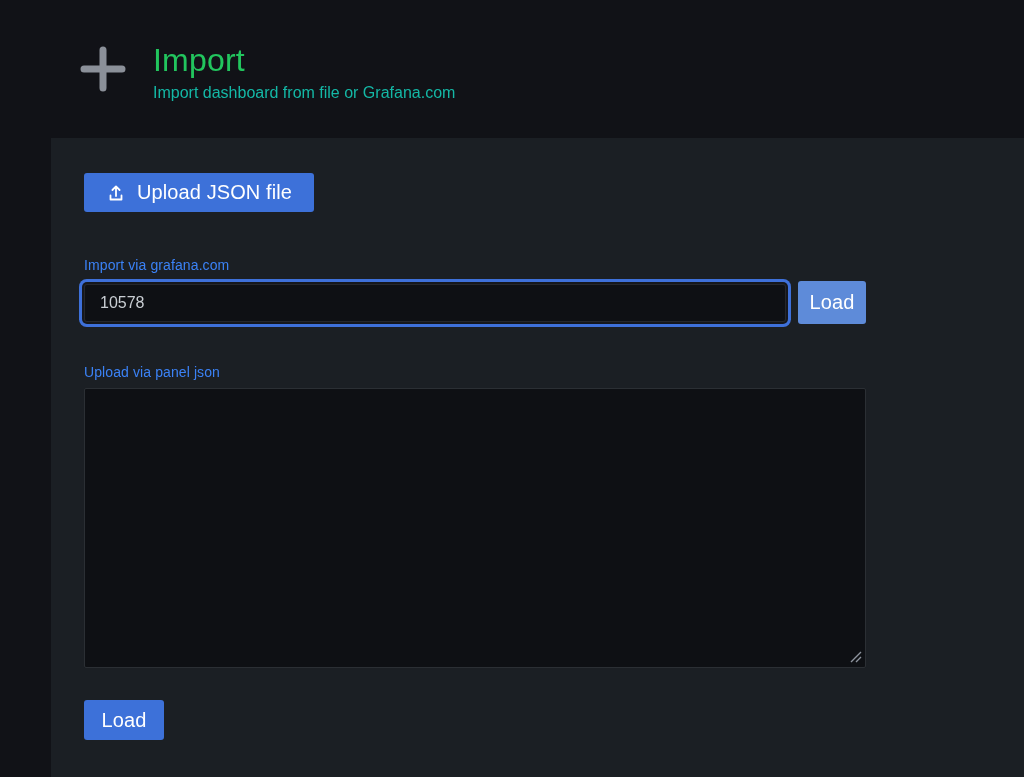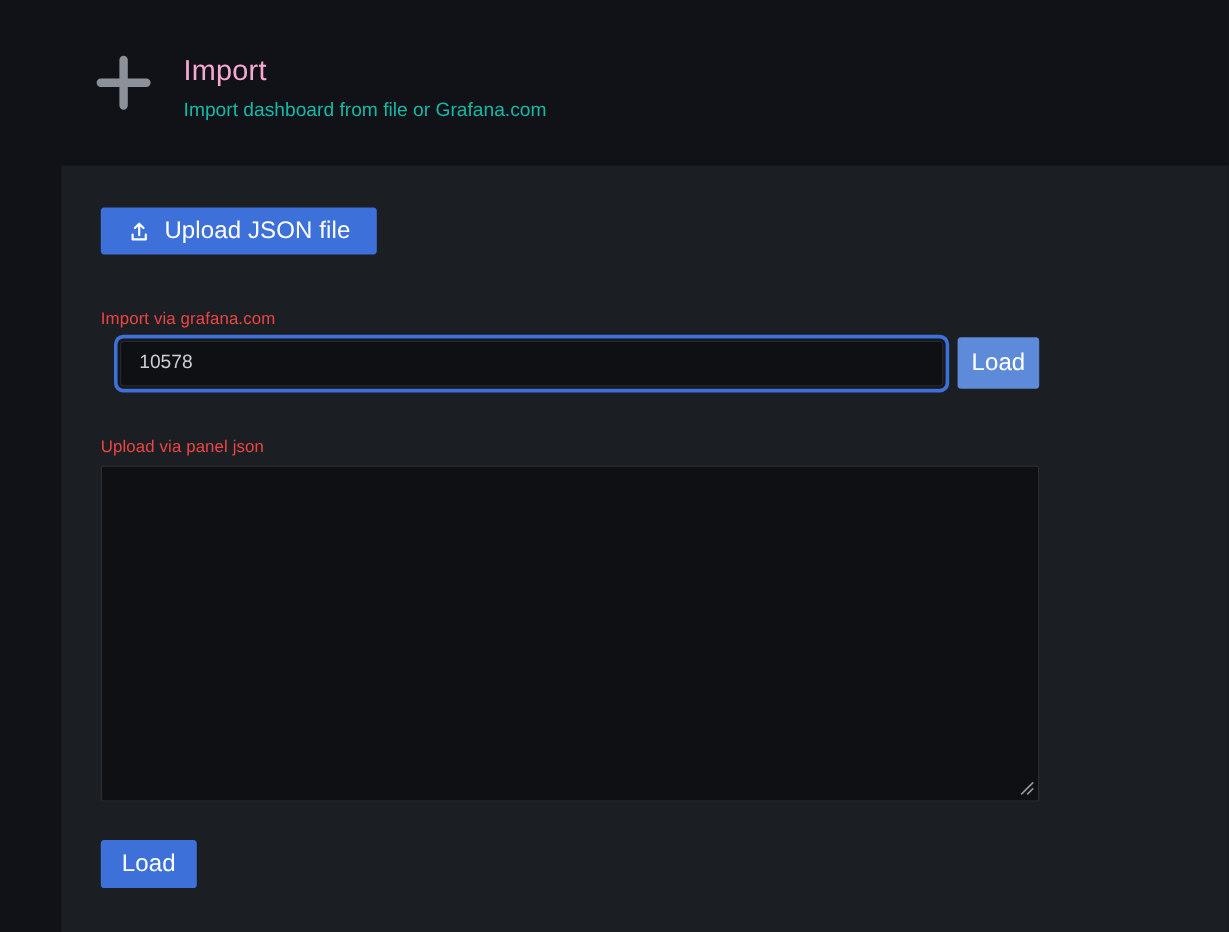--- a/index.html
+++ b/index.html
@@ -16,24 +16,24 @@
   .page-header {
     height: 138px;
     display: flex;
     align-items: flex-start;
     padding: 43px 0 0 75px;
   }
   .plus-icon-box { width: 56px; height: 56px; flex: 0 0 auto; }
   .titles { margin-left: 22px; }
   h1.page-title {
     margin: 0;
-    font-size: 24px;
+    font-size: 32px;
     font-weight: 400;
     line-height: 34px;
-    color: #f9a8d4;
+    color: #22c55e;
     letter-spacing: 0.2px;
   }
   .page-subtitle {
     margin-top: 7px;
     font-size: 16px;
     font-weight: 400;
     color: #14b8a6;
   }
 
   
@@ -68,21 +68,21 @@
   .load-btn-top { width: 68px; height: 43px; margin-left: 12px; flex: 0 0 auto; }
   .load-btn-bottom { width: 80px; height: 40px; margin-top: 32px; }
 
   
   .field-gcom { margin-top: 45px; }
   .field-json { margin-top: 40px; }
   .field-label {
     display: block;
     font-size: 14px;
     font-weight: 500;
-    color: #ef4444;
+    color: #3b82f6;
     margin-bottom: 8px;
     letter-spacing: 0.1px;
   }
   .input-row {
     display: flex;
     align-items: center;
     width: 782px;
   }
   .text-input {
     flex: 1 1 auto;
@@ -92,21 +92,20 @@
     border: 1px solid rgba(204, 204, 220, 0.12);
     border-radius: 3px;
     padding: 0 15px;
     color: #c9ced3;
     font-family: "Liberation Sans", sans-serif;
     font-size: 16px;
     outline: none;
   }
   .text-input.focused {
     box-shadow: 0 0 0 2px #15171c, 0 0 0 5px #3e70d9;
-    margin-left: 16px;
   }
 
   .textarea-wrap { position: relative; width: 782px; }
   .json-textarea {
     display: block;
     width: 782px;
     height: 280px;
     background: #0e1014;
     border: 1px solid #2b2f34;
     border-radius: 2px;

